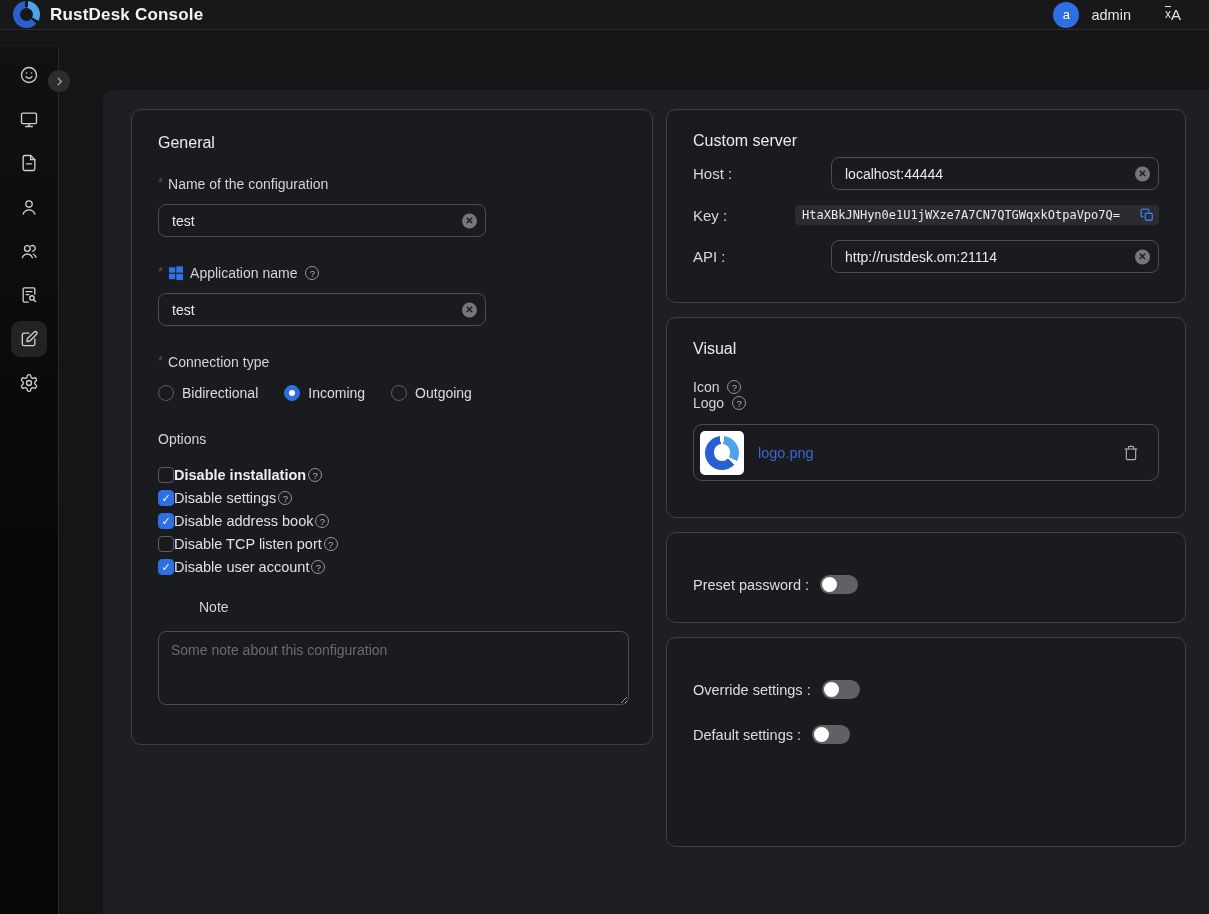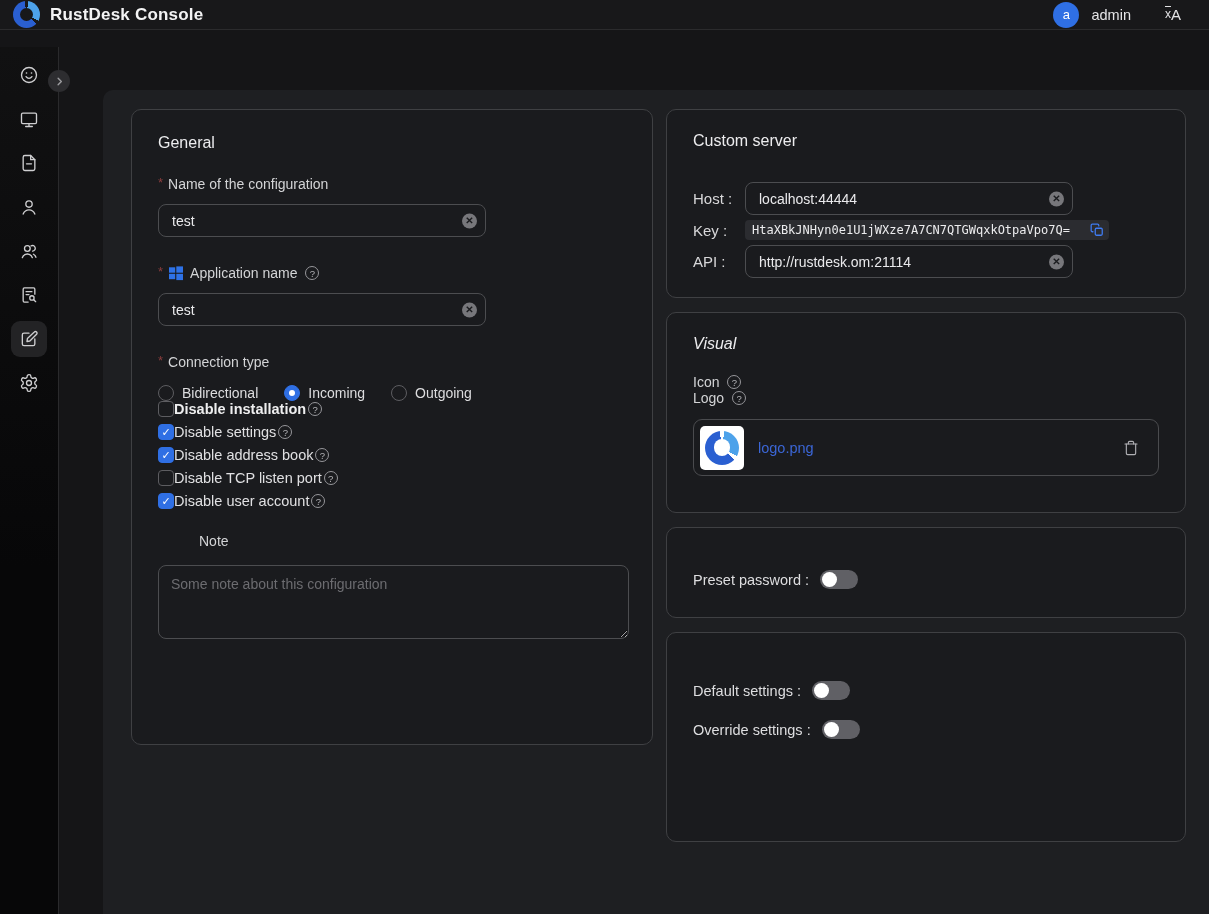--- a/index.html
+++ b/index.html
@@ -108,21 +108,21 @@
   .check-label.bold { font-weight:700; color:#eeeeef; }
 
   .note-area {
     width:471px; height:74px; background:transparent; border:1px solid #4c4d50; border-radius:8px;
     color:#eaeaec; font-size:14px; padding:10px 12px; outline:none; resize:both;
     font-family:"Liberation Sans", sans-serif;
   }
   .note-area::placeholder { color:#6c6c70; }
 
   
-  .server-row { display:flex; align-items:center; margin-bottom:5px; }
+  .server-row { display:flex; align-items:center; margin-bottom:15px;justify-content:space-between; }
   .server-label { width:52px; flex:none; font-size:15px; color:#d8d8da; }
   .key-chip {
     display:flex; align-items:center; gap:20px; background:#2b2c30; border-radius:4px;
     padding:3px 5px 3px 7px; font-family:"DejaVu Sans Mono", monospace;
     font-size:12px; color:#ececee; white-space:nowrap;
   }
 
   
   .upload-box {
     display:flex; align-items:center; border:1px solid #4a4b4e; border-radius:9px;
@@ -266,20 +266,23 @@
           <label class="radio selected">
             <span class="radio-dot"></span>
             <span>Incoming</span>
           </label>
           <label class="radio">
             <span class="radio-dot"></span>
             <span>Outgoing</span>
           </label>
         </div>
 
+        <div class="field-label mt30 mb20">
+          <span>Options</span>
+        </div>
 
         <div class="check-row">
           <span class="checkbox"></span>
           <span class="check-label bold">Disable installation</span>
           <span class="help">?</span>
         </div>
         <div class="check-row">
           <span class="checkbox checked">
               <span>✓</span>
             </span>
@@ -309,21 +312,21 @@
         <div class="field-label mt24 mb16">
           <span>Note</span>
         </div>
         <textarea class="note-area" placeholder="Some note about this configuration" style=""></textarea>
       </section>
     </div>
 
     <div class="col-right">
 
       <section class="card" style="padding:22px 26px 14px;">
-        <div class="card-title" style="margin-bottom:32px;">Custom server</div>
+        <div class="card-title" style="margin-bottom:7px;">Custom server</div>
 
         <div class="server-row">
           <span class="server-label">Host :</span>
           <div class="text-input">
             <input value="localhost:44444" style="">
             <span class="clear-btn">✕</span>
           </div>
         </div>
 
         <div class="server-row">
@@ -340,21 +343,21 @@
         <div class="server-row">
           <span class="server-label">API :</span>
           <div class="text-input">
             <input value="http://rustdesk.om:21114" style="">
             <span class="clear-btn">✕</span>
           </div>
         </div>
       </section>
 
       <section class="card" style="padding:22px 26px 36px;">
-        <div class="card-title" style="margin-bottom:21px;font-style:italic;">Visual</div>
+        <div class="card-title" style="margin-bottom:21px;">Visual</div>
 
         <div class="field-label">
           <span>Icon</span>
           <span class="help">?</span>
         </div>
 
         <div class="field-label">
           <span>Logo</span>
           <span class="help">?</span>
         </div>
@@ -374,25 +377,25 @@
       </section>
 
       <section class="card" style="padding:22px 26px 28px;">
         <div class="toggle-row">
           <span>Preset password :</span>
           <span class="toggle"></span>
         </div>
       </section>
 
       <section class="card" style="padding:22px 26px; height:210px; margin-bottom:0;">
+        <div class="toggle-row">
+          <span>Override settings :</span>
+          <span class="toggle"></span>
+        </div>
         <div class="toggle-row" style="margin-top:26px;">
           <span>Default settings :</span>
           <span class="toggle"></span>
         </div>
-        <div class="toggle-row">
-          <span>Override settings :</span>
-          <span class="toggle"></span>
-        </div>
       </section>
 
     </div>
   </div>
 </main>
 
 </body></html>

